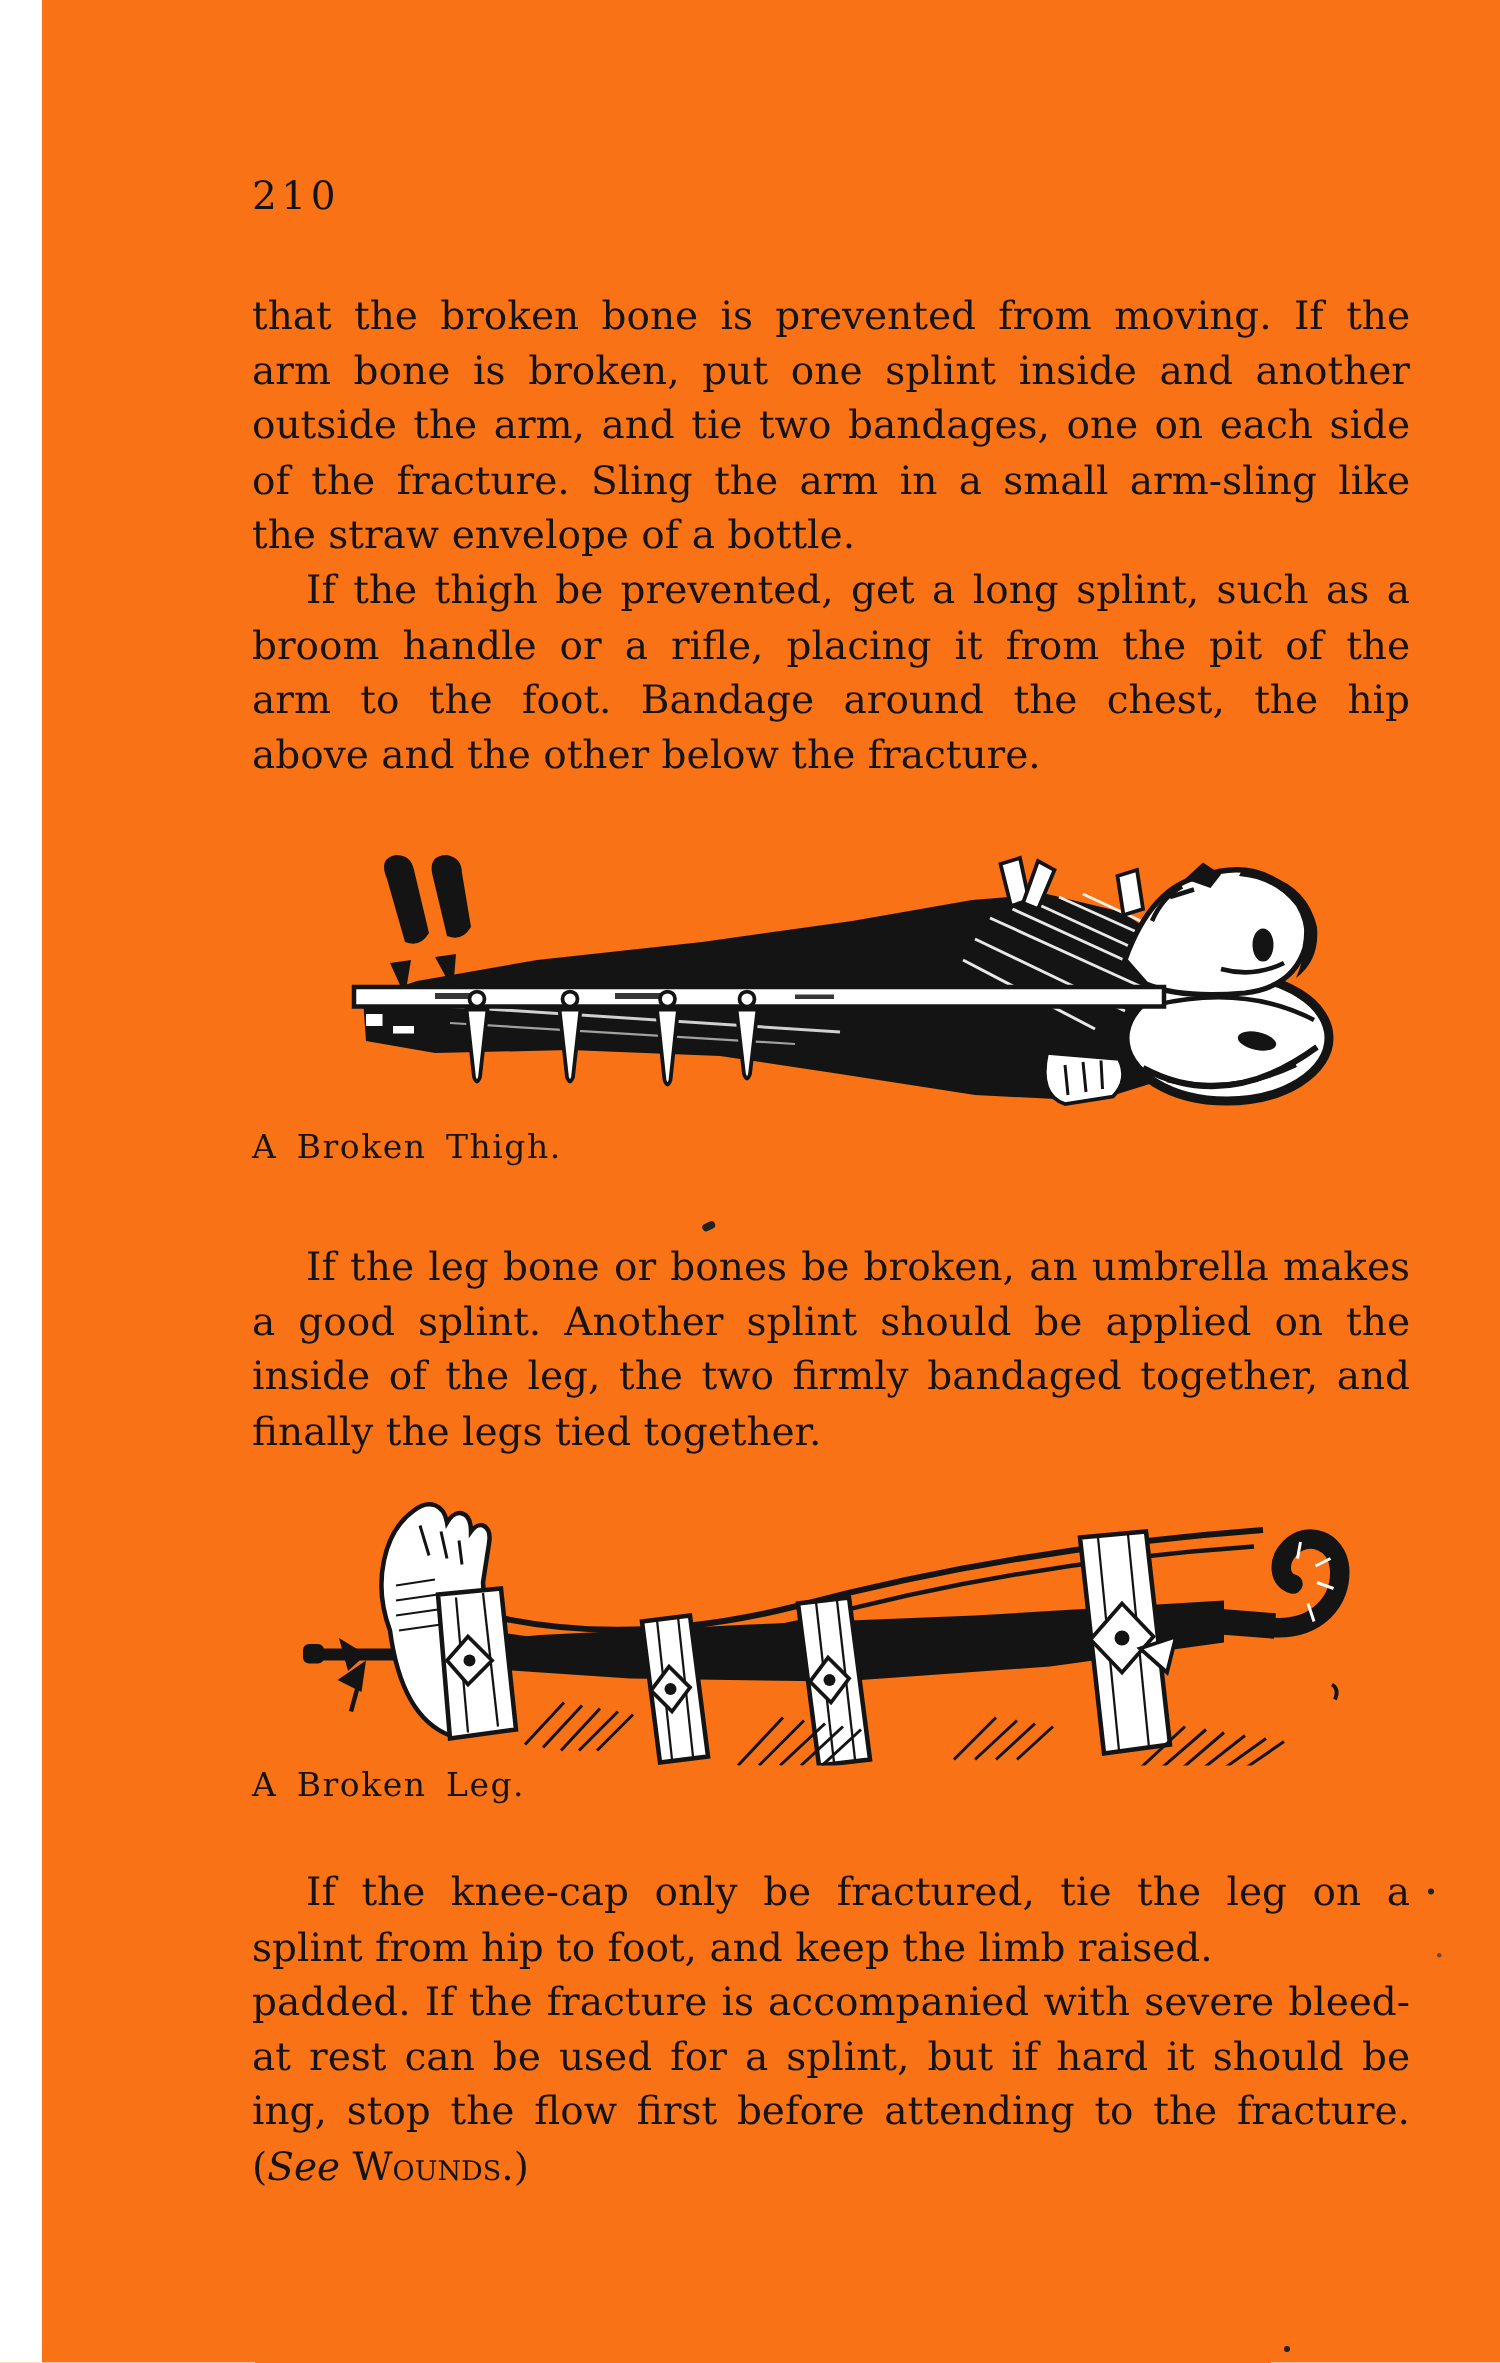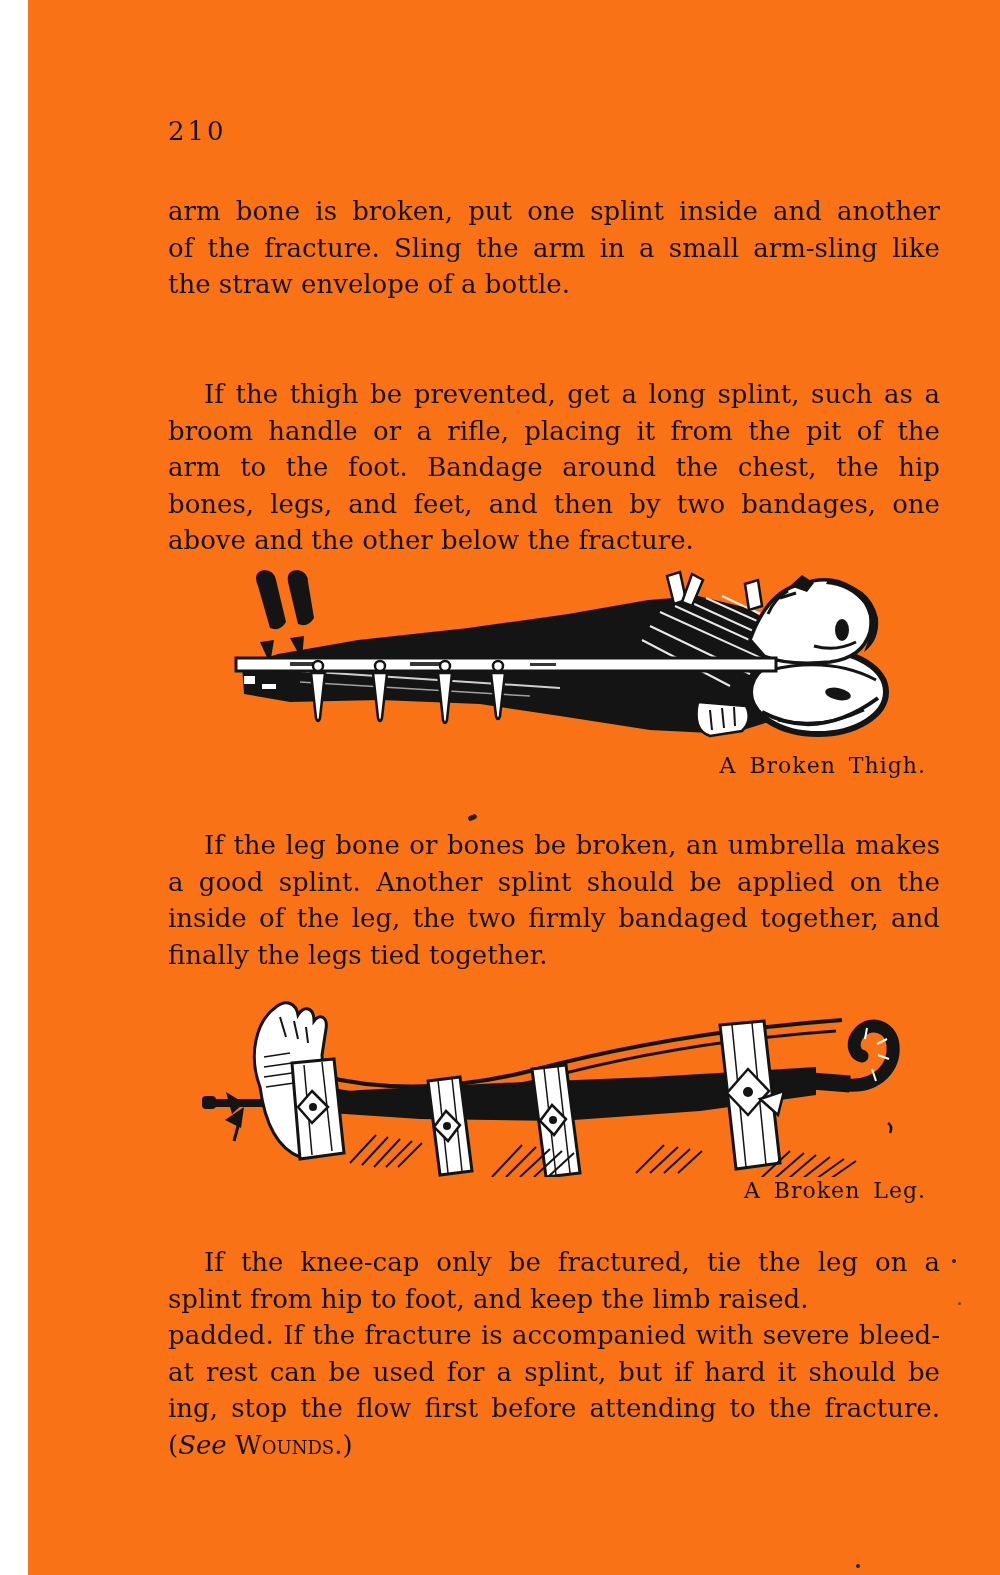--- a/index.html
+++ b/index.html
@@ -15,46 +15,47 @@
     font-size:28px;font-variant:small-caps;word-spacing:12px;letter-spacing:2px;
   }
   .para{position:absolute;left:140px;width:772px;}
   .bline{
     font-size:26px;line-height:36.6px;height:36.6px;
     text-align:justify;text-align-last:justify;white-space:nowrap;
   }
   .bline.last{text-align:left;text-align-last:left;}
   .bline.indent{text-indent:36px;}
   .caption{
-    position:absolute;left:128px;width:770px;text-align:right;
+    position:absolute;left:140px;width:770px;text-align:left;
     font-size:22px;letter-spacing:1px;word-spacing:5px;
   }
   .fig{position:absolute;}
   .it{font-style:italic;}
   .sc{font-variant:small-caps;}
   .speck{position:absolute;background:#222;border-radius:50%;}
 </style>
 </head>
 <body>
 
 <div class="page">
 
   <div class="pagenum">210</div>
 
   <div class="para" style="top:193px">
+    <div class="bline">that the broken bone is prevented from moving.  If the</div>
     <div class="bline">arm bone is broken, put one splint inside and another</div>
+    <div class="bline">outside the arm, and tie two bandages, one on each side</div>
     <div class="bline">of the fracture.  Sling the arm in a small arm-sling like</div>
     <div class="bline last">the straw envelope of a bottle.</div>
   </div>
 
   <div class="para" style="top:376px">
     <div class="bline indent">If the thigh be prevented, get a long splint, such as a</div>
     <div class="bline">broom handle or a rifle, placing it from the pit of the</div>
     <div class="bline">arm to the foot.  Bandage around the chest, the hip</div>
-    <div class="bline">bones, legs, and feet, and then by two bandages, one</div>
     <div class="bline last">above and the other below the fracture.</div>
   </div>
 
   <div class="fig" style="left:202px;top:570px;width:660px;height:180px">
     <svg width="660" height="180" viewBox="0 0 660 180">
 
       <path d="M12,96 L14,124 L60,132 L150,130 L250,134 L330,146 L420,160 L500,164 L545,150 L560,118
                L548,58 L518,38 L468,26 L418,30 L338,44 L238,58 L128,70 L48,84 Z" fill="#141414"></path>
 
       <path d="M55,100 L330,118" stroke="#ffffff" stroke-width="2" fill="none" opacity=".8"></path>

